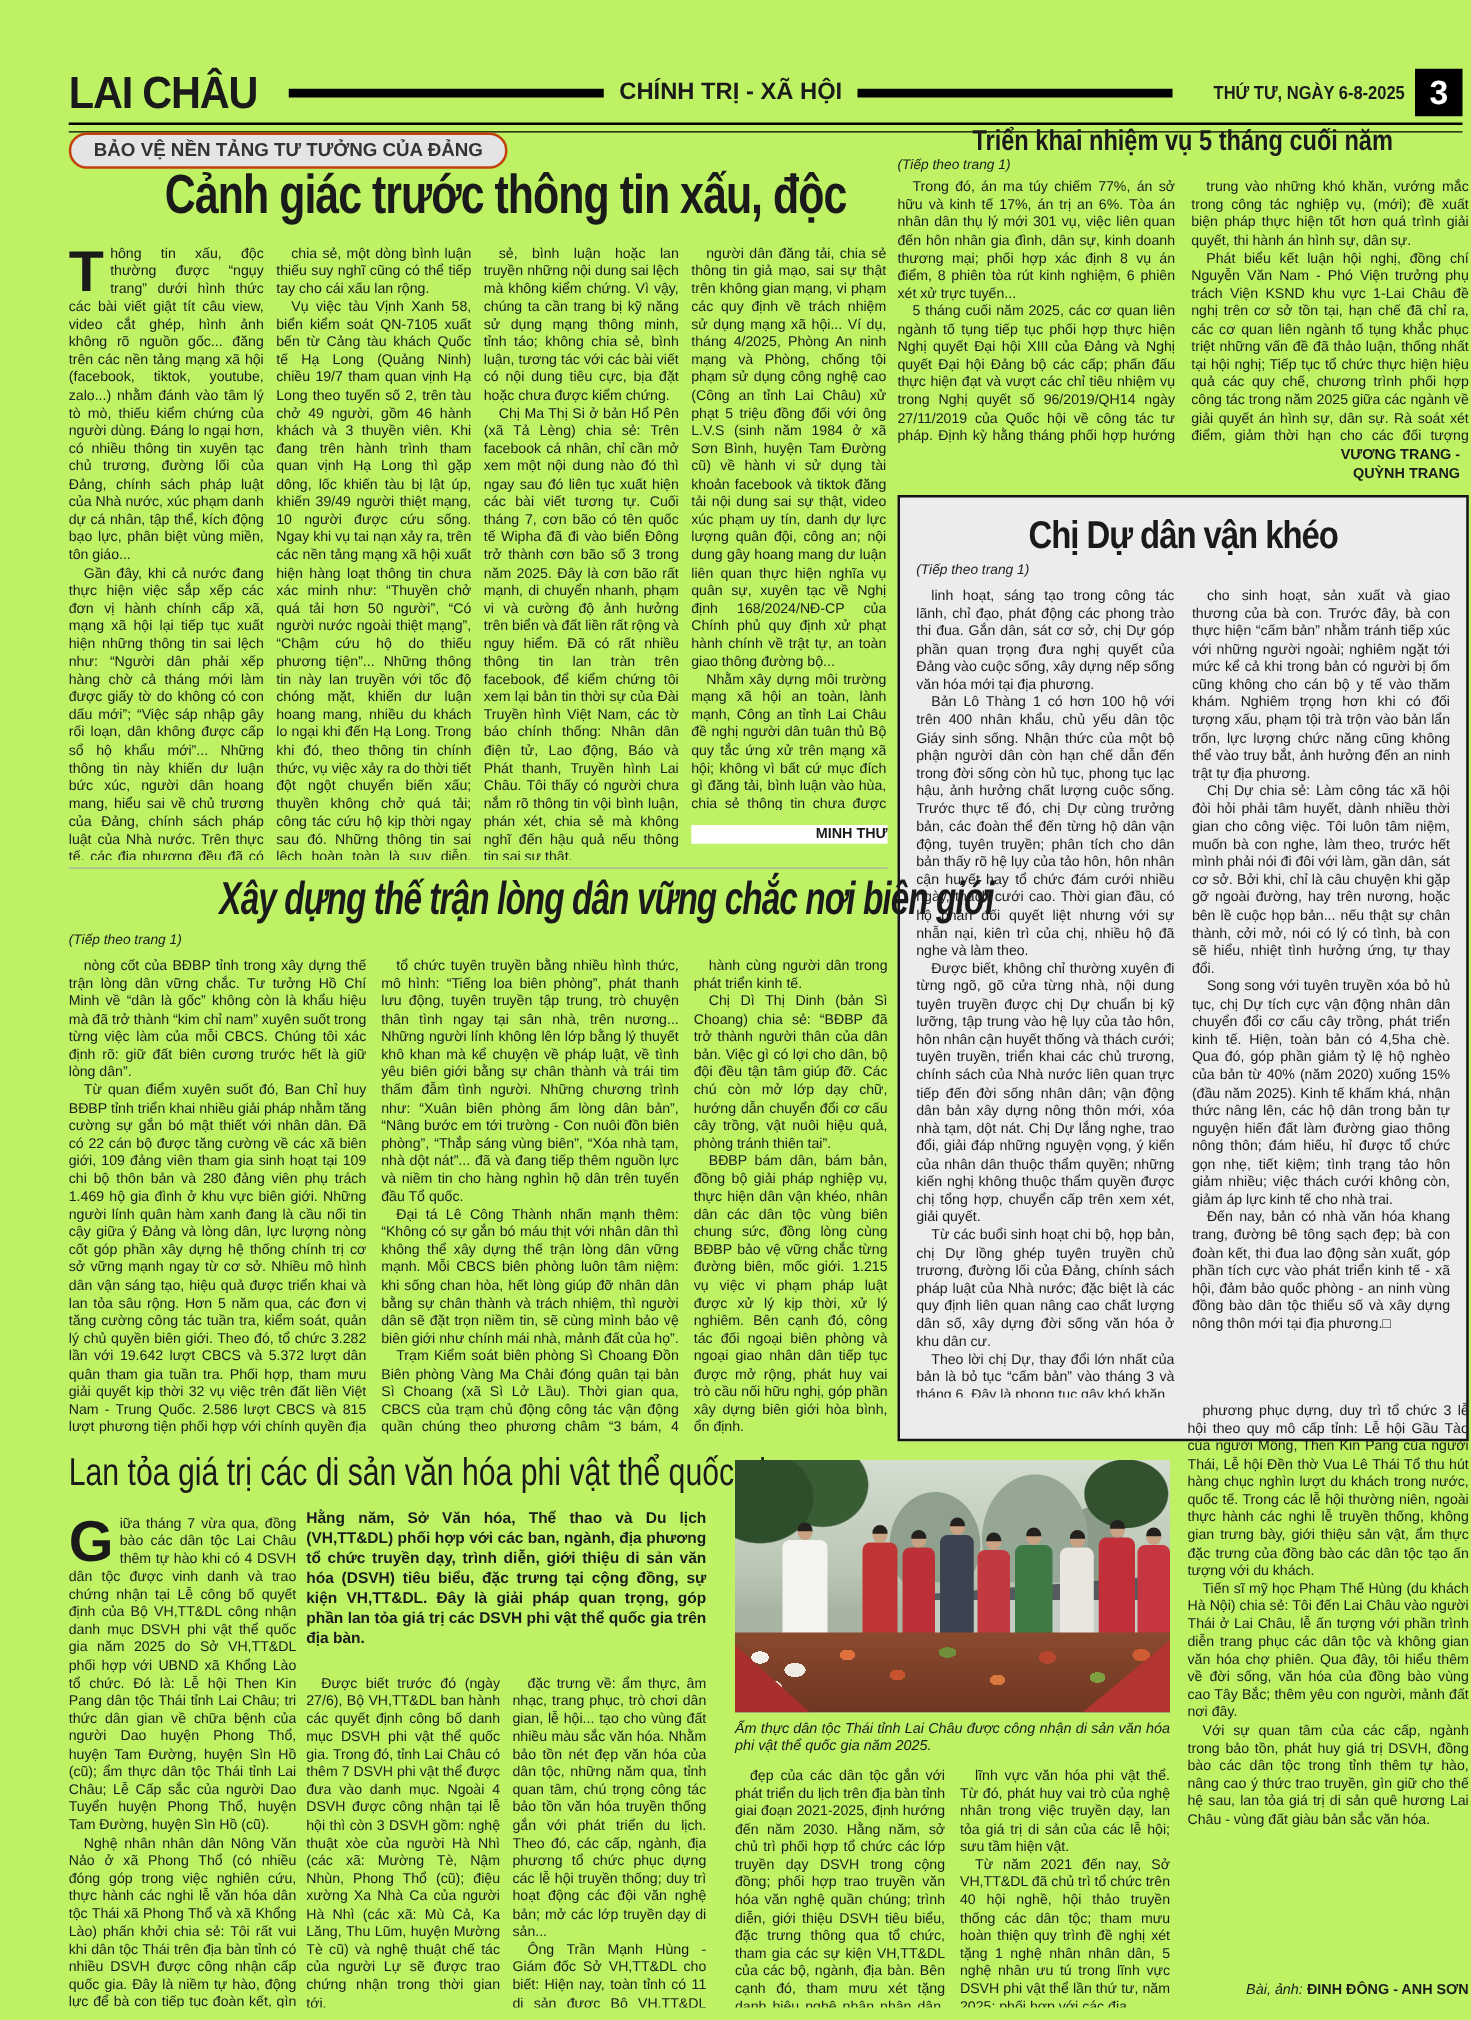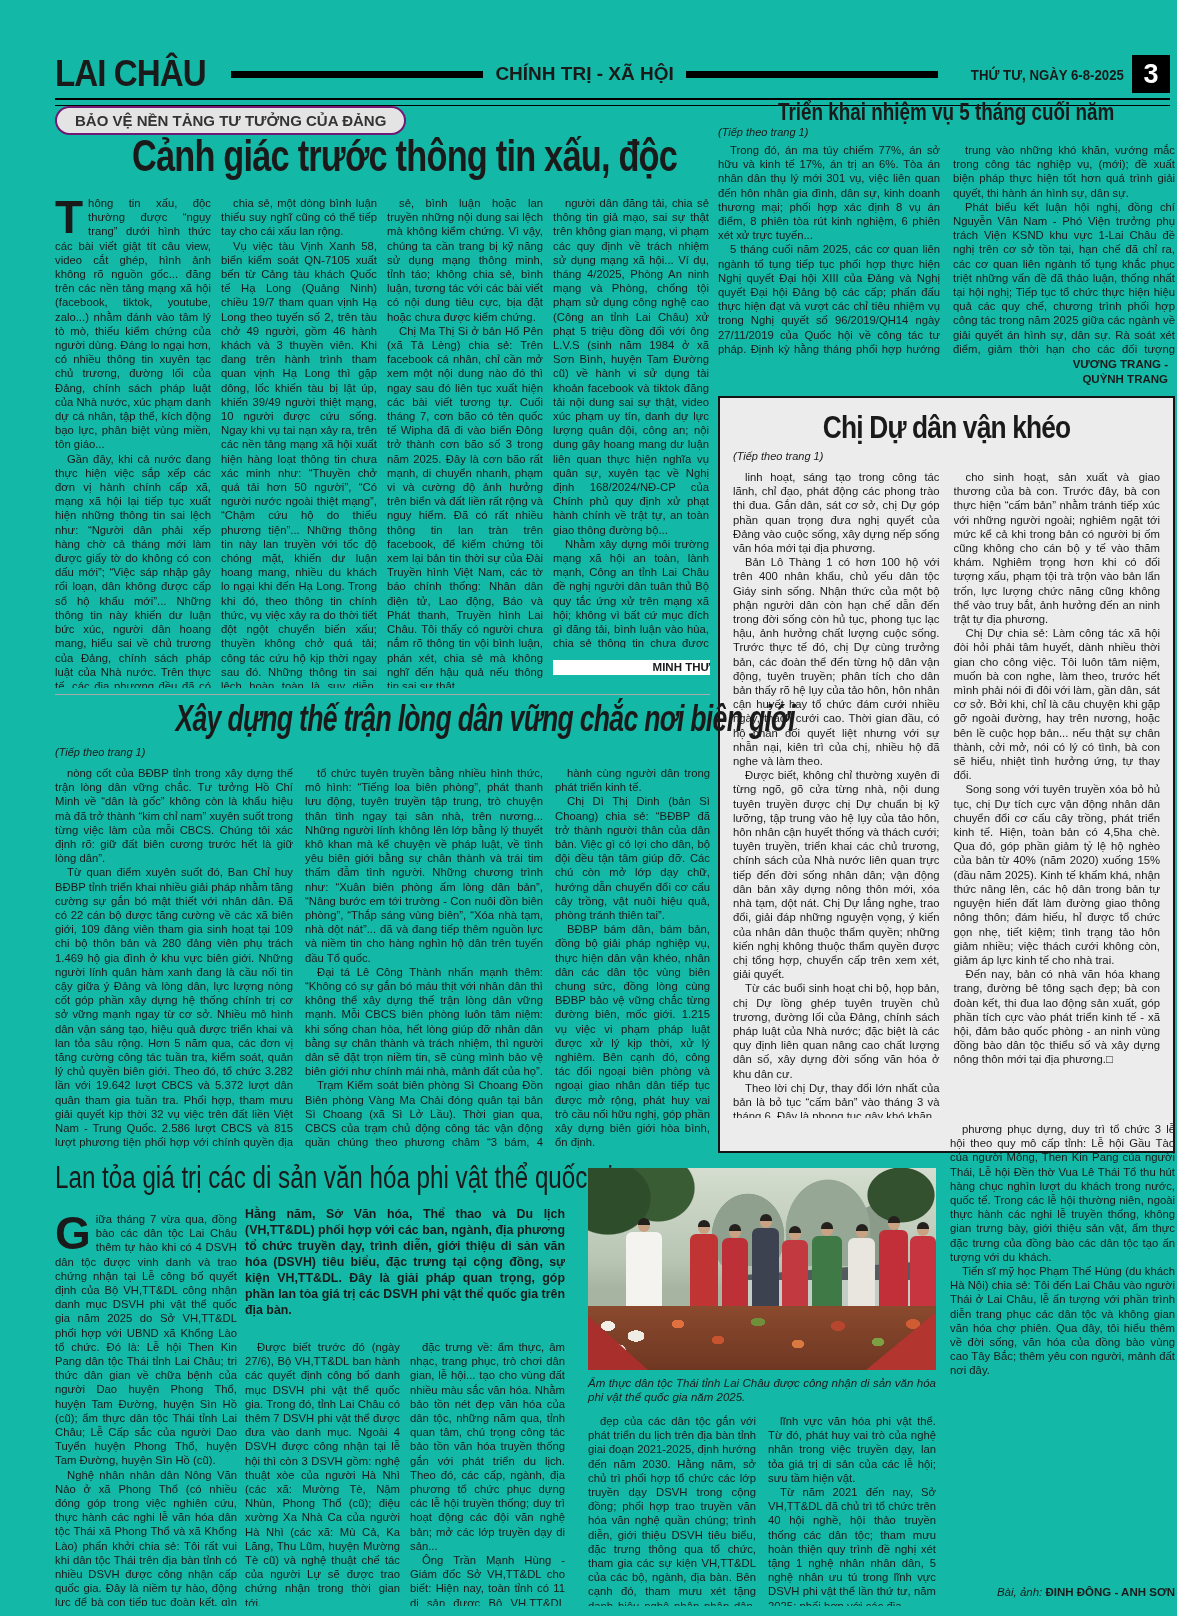--- a/index.html
+++ b/index.html
@@ -1,32 +1,32 @@
 <!DOCTYPE html>
 <html style="--box-bg: #ececec; --pill-bg: #e4e4e4; --ink: #1a1a1a;"><head>
 <meta charset="utf-8">
 <style>
   :root{
     --ink:#1a1a1a; --box-bg:#ececec; --pill-bg:#e4e4e4;
   }
   html,body{margin:0;padding:0;background:#888;}
-  .page{position:relative;width:1177px;height:1616px;background:#14b8a6;margin:0 auto;
+  .page{position:relative;width:1177px;height:1616px;background:#bef264;margin:0 auto;
         font-family:"Liberation Sans", sans-serif;color:var(--ink);overflow:hidden;}
   
   .masthead{position:absolute;left:55px;top:52px;width:1115px;height:44px;display:flex;align-items:center;}
   .brand{font-size:36px;font-weight:bold;letter-spacing:-1px;white-space:nowrap;transform:scaleX(.92);transform-origin:left;}
   .mast-bar{flex:1;height:7px;background:#000;margin:0 12px;}
   .section-title{font-size:19px;font-weight:bold;white-space:nowrap;}
   .mast-date{font-size:15px;font-weight:bold;white-space:nowrap;transform:scaleX(.88);transform-origin:right;}
   .page-num{width:38px;height:38px;background:#000;color:#fff;font-size:27px;font-weight:bold;
             display:flex;align-items:center;justify-content:center;margin-left:8px;flex:none;}
   .rule-double{position:absolute;left:55px;top:98px;width:1115px;height:5px;border-top:2px solid #000;border-bottom:1px solid #000;}
   
   .banner-pill{position:absolute;left:55px;top:106px;padding:4px 18px;background:var(--pill-bg);
-               border:2px solid #701a75;border-radius:15px;font-size:15px;font-weight:bold;color:#333;white-space:nowrap;}
+               border:2px solid #c2410c;border-radius:15px;font-size:15px;font-weight:bold;color:#333;white-space:nowrap;}
   
   .col p{margin:0;font-size:11.3px;line-height:14.2px;text-align:justify;text-indent:12px;}
   .cols{display:flex;}
   .col{overflow:hidden;}
   .cont-line{font-style:italic;font-size:11px;}
   .dropcap{float:left;font-weight:bold;font-size:46px;line-height:38px;padding:2px 5px 0 0;text-indent:0;}
   .byline{font-weight:bold;font-size:11.5px;line-height:15px;text-align:right;}
   
   .rt-head{position:absolute;left:718px;top:99px;width:457px;text-align:center;font-size:23px;font-weight:bold;
            white-space:nowrap;}
@@ -247,19 +247,20 @@
         <p>đẹp của các dân tộc gắn với phát triển du lịch trên địa bàn tỉnh giai đoạn 2021-2025, định hướng đến năm 2030. Hằng năm, sở chủ trì phối hợp tổ chức các lớp truyền dạy DSVH trong cộng đồng; phối hợp trao truyền văn hóa văn nghệ quần chúng; trình diễn, giới thiệu DSVH tiêu biểu, đặc trưng thông qua tổ chức, tham gia các sự kiện VH,TT&amp;DL của các bộ, ngành, địa bàn. Bên cạnh đó, tham mưu xét tặng danh hiệu nghệ nhân nhân dân, nghệ nhân ưu tú trong</p>
       </div>
     <div class="col">
         <p>lĩnh vực văn hóa phi vật thể. Từ đó, phát huy vai trò của nghệ nhân trong việc truyền dạy, lan tỏa giá trị di sản của các lễ hội; sưu tầm hiện vật.</p>
         <p>Từ năm 2021 đến nay, Sở VH,TT&amp;DL đã chủ trì tổ chức trên 40 hội nghề, hội thảo truyền thống các dân tộc; tham mưu hoàn thiện quy trình đề nghị xét tặng 1 nghệ nhân nhân dân, 5 nghệ nhân ưu tú trong lĩnh vực DSVH phi vật thể lần thứ tư, năm 2025; phối hợp với các địa</p>
       </div>
   </div>
   <div class="a3-right col">
       <p>phương phục dựng, duy trì tổ chức 3 lễ hội theo quy mô cấp tỉnh: Lễ hội Gầu Tào của người Mông, Then Kin Pang của người Thái, Lễ hội Đền thờ Vua Lê Thái Tổ thu hút hàng chục nghìn lượt du khách trong nước, quốc tế. Trong các lễ hội thường niên, ngoài thực hành các nghi lễ truyền thống, không gian trưng bày, giới thiệu sản vật, ẩm thực đặc trưng của đồng bào các dân tộc tạo ấn tượng với du khách.</p>
       <p>Tiến sĩ mỹ học Phạm Thế Hùng (du khách Hà Nội) chia sẻ: Tôi đến Lai Châu vào người Thái ở Lai Châu, lễ ấn tượng với phần trình diễn trang phục các dân tộc và không gian văn hóa chợ phiên. Qua đây, tôi hiểu thêm về đời sống, văn hóa của đồng bào vùng cao Tây Bắc; thêm yêu con người, mảnh đất nơi đây.</p>
+      <p>Với sự quan tâm của các cấp, ngành trong bảo tồn, phát huy giá trị DSVH, đồng bào các dân tộc trong tỉnh thêm tự hào, nâng cao ý thức trao truyền, gìn giữ cho thế hệ sau, lan tỏa giá trị di sản quê hương Lai Châu - vùng đất giàu bản sắc văn hóa.</p>
     </div>
   <div class="a3-byline">
     <i>Bài, ảnh:</i>
     <b>ĐINH ĐÔNG - ANH SƠN</b>
   </div>
 
 </div>
 
 </body></html>

